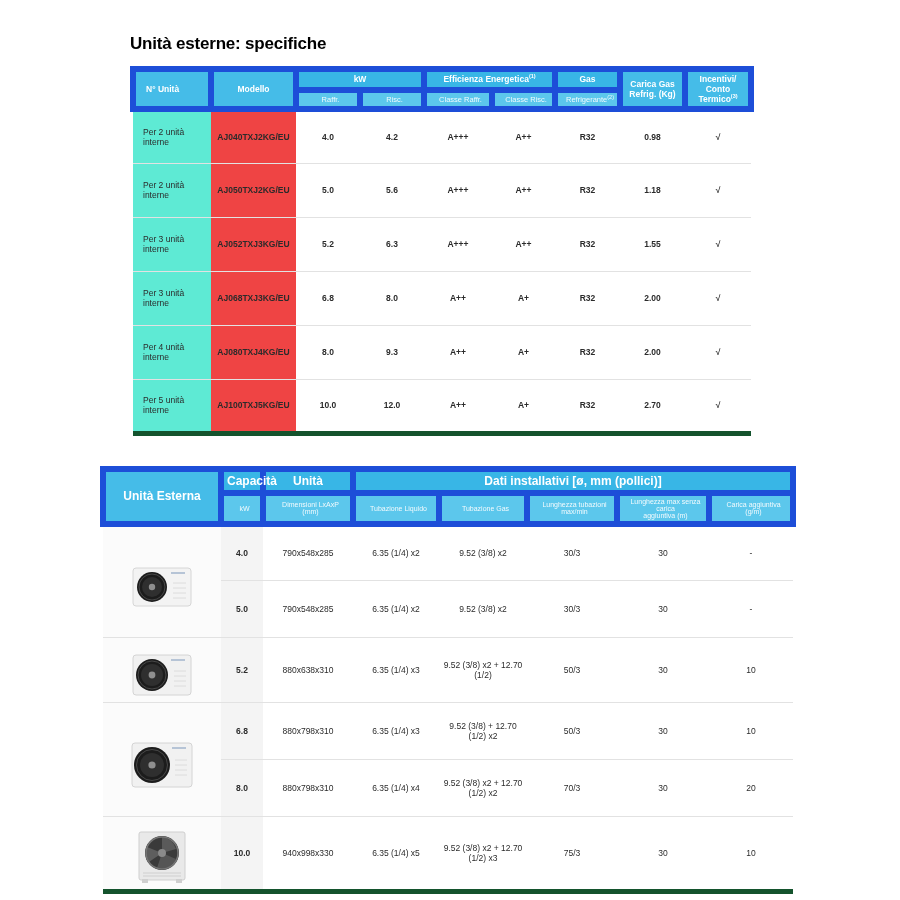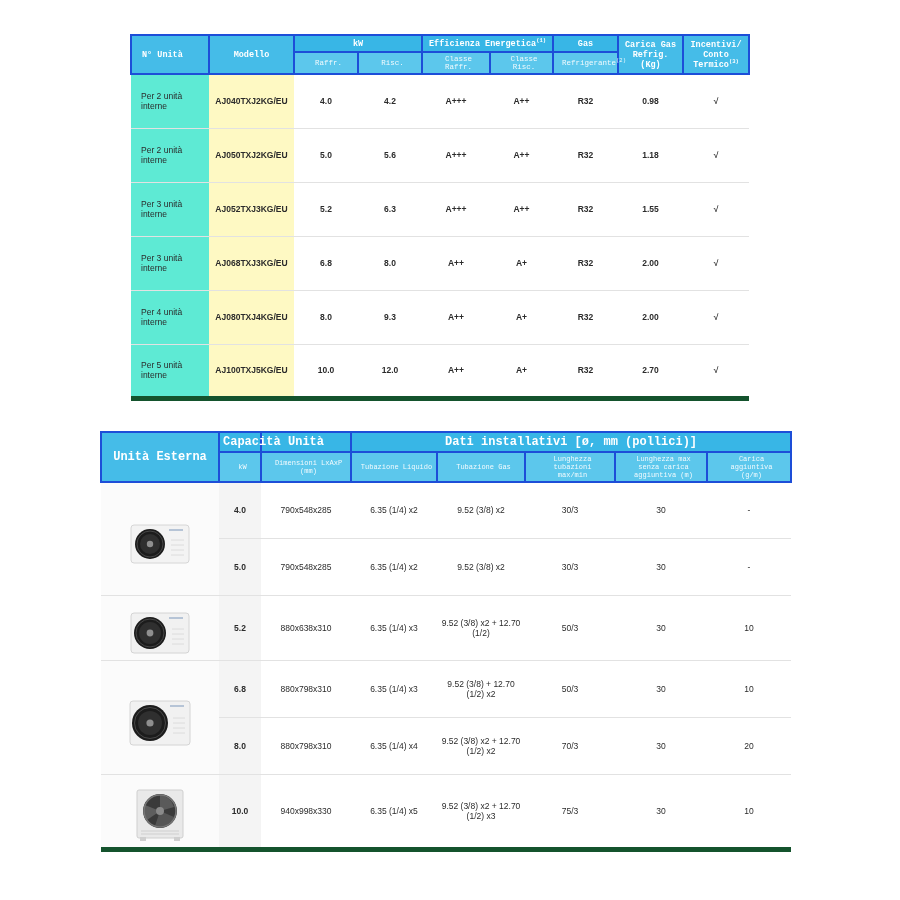--- a/index.html
+++ b/index.html
@@ -8,51 +8,52 @@
 
   .section1 { margin:34px 0 0 130px; width:618px; }
   .section2 { margin:30px 0 0 100px; width:690px; }
 
   h2.title { font-size:17px; font-weight:700; letter-spacing:-0.2px; margin-bottom:12px; color:#000; }
 
   table { border-collapse:collapse; table-layout:fixed; width:100%; }
 
   
   th { font-weight:700; color:#ffffff; text-align:center; vertical-align:middle;
-       border:2px solid #1d4ed8; padding:2px 3px; white-space:pre-line;font-family:Liberation Mono, monospace; }
+       border:6px solid #1d4ed8; padding:2px 3px; white-space:pre-line; }
   .h-main th { background:#38b6e6; font-size:8.5px; height:17px; }
   .h-sub  th { background:#5cc7ec; font-size:7.5px; font-weight:400; color:rgba(255,255,255,0.92); height:17px;padding-left:8px; }
   th.span2 { background:#45bce8; }
   th sup { font-size:5.5px; vertical-align:super; line-height:0; }
 
   .t2 .h-main th { font-size:12px; height:19px; }
   .t2 .h-sub th  { font-size:7px; height:19px; }
 
   
   td { text-align:center; vertical-align:middle; font-size:8.5px; color:#2b2b2b;
        border-top:1px solid #e2e2e2; padding:2px 4px; white-space:pre-line; }
   tbody tr:first-child td { border-top:none; }
   tr.lastrow td { border-bottom:5px solid #14532d; }
 
   .t1 td { height:54px; }
   .t1 td.c-first { background:#5eead4; text-align:left; padding-left:10px; font-weight:400; }
-  .t1 td.c-model { background:#fef9c3; font-weight:700; }
+  .t1 td.c-model { background:#ef4444; font-weight:700; }
   .t1 td.val { font-weight:700; }
 
   .t2 td { height:57px; }
   .t2 td.imgcell { background:#fbfbfb; border-top:1px solid #e2e2e2; }
   .t2 td.cap { background:#f4f4f4; font-weight:700; }
   .t2 tbody tr:first-child td { border-top:none; }
 
   .unitbox { display:inline-block; line-height:0; }
 </style>
 </head>
 <body>
 
 <div class="section1">
+  <h2 class="title">Unità esterne: specifiche</h2>
 
   <table class="t1">
     <colgroup>
       <col style="width:78px">
         <col style="width:85px">
         <col style="width:64px">
         <col style="width:64px">
       <col style="width:68px">
         <col style="width:63px">
         <col style="width:65px">

